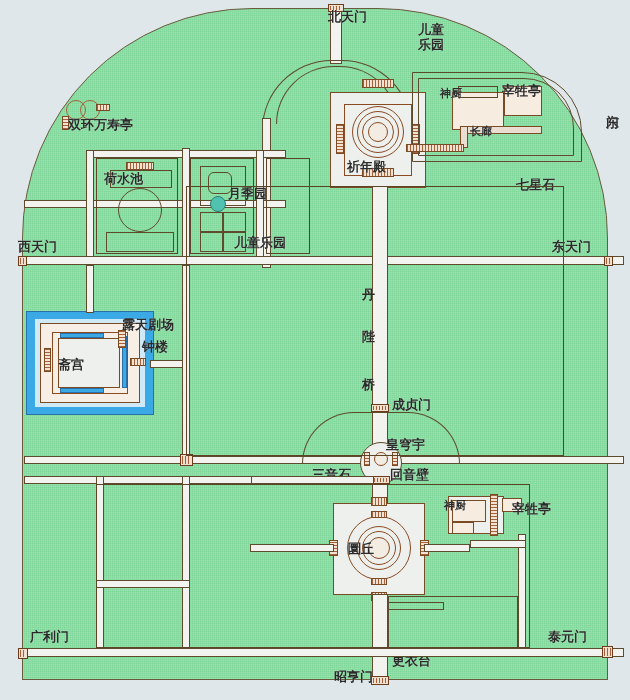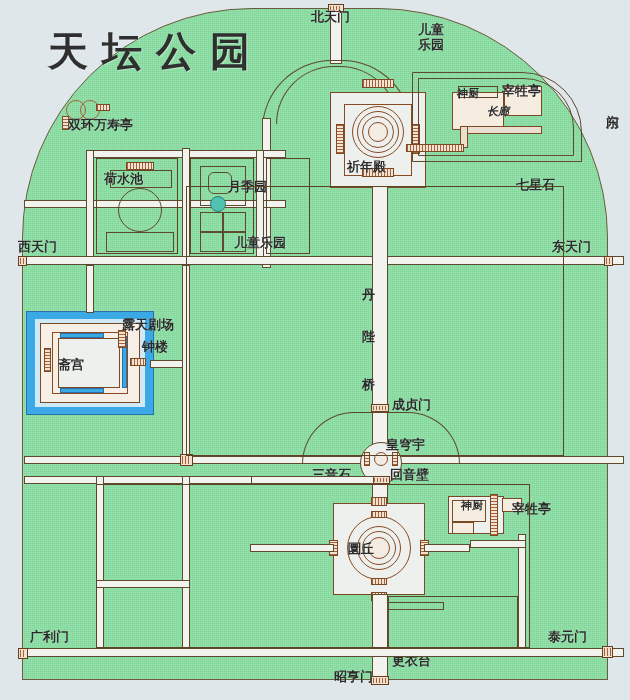--- a/index.html
+++ b/index.html
@@ -114,21 +114,21 @@
     border:1px solid #7a4a24;box-sizing:border-box;
   }
 
   
   .lbl{
     position:absolute;color:#2b2b2b;white-space:nowrap;
     font-family:"DejaVu Sans","Liberation Sans",sans-serif;
     font-size:13px;line-height:1;font-weight:600;
     text-shadow:0 0 1px rgba(255,255,255,.55);
   }
-  .lbl.sm{font-size:11px;margin-left:17px;}
+  .lbl.sm{font-size:11px;}
   .lbl.vert{writing-mode:vertical-rl;text-orientation:upright;white-space:nowrap;}
   .title{
     position:absolute;left:48px;top:24px;
     font-size:40px;font-weight:700;letter-spacing:14px;
     color:#2f2f2f;
     font-family:"DejaVu Sans","Liberation Sans",sans-serif;
     text-shadow:1px 1px 0 rgba(255,255,255,.35);
   }
   .two-line{line-height:1.12;text-align:right;}
 </style>
@@ -157,37 +157,37 @@
   <div class="ring-fill" style="left:368px;top:122px;width:20px;height:20px;"></div>
 
   <div class="hatch" style="left:362px;top:79px;width:32px;height:9px;"></div>
   <div class="hatch" style="left:362px;top:168px;width:32px;height:9px;"></div>
   <div class="hatch-v" style="left:336px;top:124px;width:8px;height:30px;"></div>
   <div class="hatch-v" style="left:412px;top:124px;width:8px;height:30px;"></div>
 
   <span class="lbl" style="left:347px;top:160px;">祈年殿</span>
 
   <div class="gate" style="left:328px;top:4px;width:16px;height:8px;"></div>
-  <span class="lbl" style="left:311px;top:10px;">北天门</span>
+  <span class="lbl" style="left:328px;top:10px;">北天门</span>
 
   <span class="lbl two-line" style="left:404px;top:23px;width:40px;"><span>儿童</span><br><span>乐园</span></span>
 
   <div class="path" style="left:412px;top:72px;width:170px;height:90px;border-radius:0 60px 0 0;"></div>
   <div class="path" style="left:418px;top:78px;width:156px;height:78px;border-radius:0 50px 0 0;"></div>
 
   <div class="bldg" style="left:452px;top:92px;width:52px;height:38px;"></div>
   <div class="wall" style="left:458px;top:86px;width:40px;height:12px;"></div>
   <div class="bldg" style="left:504px;top:86px;width:38px;height:30px;"></div>
   <div class="corridor" style="left:466px;top:126px;width:76px;height:8px;"></div>
   <div class="corridor" style="left:460px;top:126px;width:8px;height:22px;"></div>
   <div class="hatch" style="left:406px;top:144px;width:58px;height:8px;"></div>
 
   <span class="lbl sm" style="left:440px;top:88px;">神厨</span>
   <span class="lbl" style="left:502px;top:84px;">宰牲亭</span>
-  <span class="lbl sm" style="left:470px;top:106px;font-style:italic;">长廊</span>
+  <span class="lbl sm" style="left:470px;top:126px;">长廊</span>
 
   <span class="lbl vert" style="left:606px;top:104px;"><span>东</span><span>门</span></span>
 
   <span class="lbl" style="left:516px;top:178px;">七星石</span>
 
   <div class="road" style="left:90px;top:150px;width:196px;height:8px;"></div>
   <div class="road" style="left:24px;top:200px;width:262px;height:8px;"></div>
   <div class="road" style="left:86px;top:150px;width:8px;height:110px;"></div>
   <div class="road" style="left:182px;top:148px;width:8px;height:112px;"></div>
   <div class="road" style="left:256px;top:150px;width:8px;height:110px;"></div>
@@ -205,21 +205,21 @@
   <div class="path" style="left:200px;top:166px;width:46px;height:40px;"></div>
   <div class="path" style="left:208px;top:172px;width:24px;height:22px;border-radius:6px;"></div>
   <div class="pond" style="left:210px;top:196px;width:16px;height:16px;"></div>
   <div class="path" style="left:200px;top:212px;width:46px;height:40px;"></div>
   <div class="path" style="left:200px;top:212px;width:23px;height:20px;"></div>
   <div class="path" style="left:223px;top:212px;width:23px;height:20px;"></div>
   <div class="path" style="left:200px;top:232px;width:23px;height:20px;"></div>
   <div class="path" style="left:223px;top:232px;width:23px;height:20px;"></div>
 
   <span class="lbl" style="left:104px;top:172px;">荷水池</span>
-  <span class="lbl" style="left:228px;top:180px;">月季园</span>
+  <span class="lbl" style="left:228px;top:187px;">月季园</span>
   <span class="lbl" style="left:234px;top:236px;">儿童乐园</span>
 
   <div class="path" style="left:66px;top:100px;width:20px;height:20px;border-radius:50%;border-color:#a8603a;"></div>
   <div class="path" style="left:80px;top:100px;width:20px;height:20px;border-radius:50%;border-color:#a8603a;"></div>
   <div class="hatch" style="left:96px;top:104px;width:14px;height:7px;"></div>
   <div class="hatch-v" style="left:62px;top:116px;width:7px;height:14px;"></div>
   <span class="lbl" style="left:68px;top:118px;">双环万寿亭</span>
 
   <div class="gate" style="left:18px;top:256px;width:9px;height:10px;"></div>
   <span class="lbl" style="left:18px;top:240px;">西天门</span>
@@ -311,15 +311,14 @@
 
   <div class="gate" style="left:371px;top:676px;width:18px;height:9px;"></div>
   <span class="lbl" style="left:314px;top:670px;padding-left:20px;">昭亨门</span>
 
   <div class="gate" style="left:602px;top:646px;width:11px;height:12px;"></div>
   <span class="lbl" style="left:548px;top:630px;">泰元门</span>
 
   <div class="wall" style="left:186px;top:186px;width:378px;height:270px;border-color:#5b4526;"></div>
   <div class="wall" style="left:96px;top:484px;width:434px;height:164px;border-color:#5b4526;"></div>
 
-  <div class="title">天坛公园</div>
 
 </div>
 
 </body></html>

